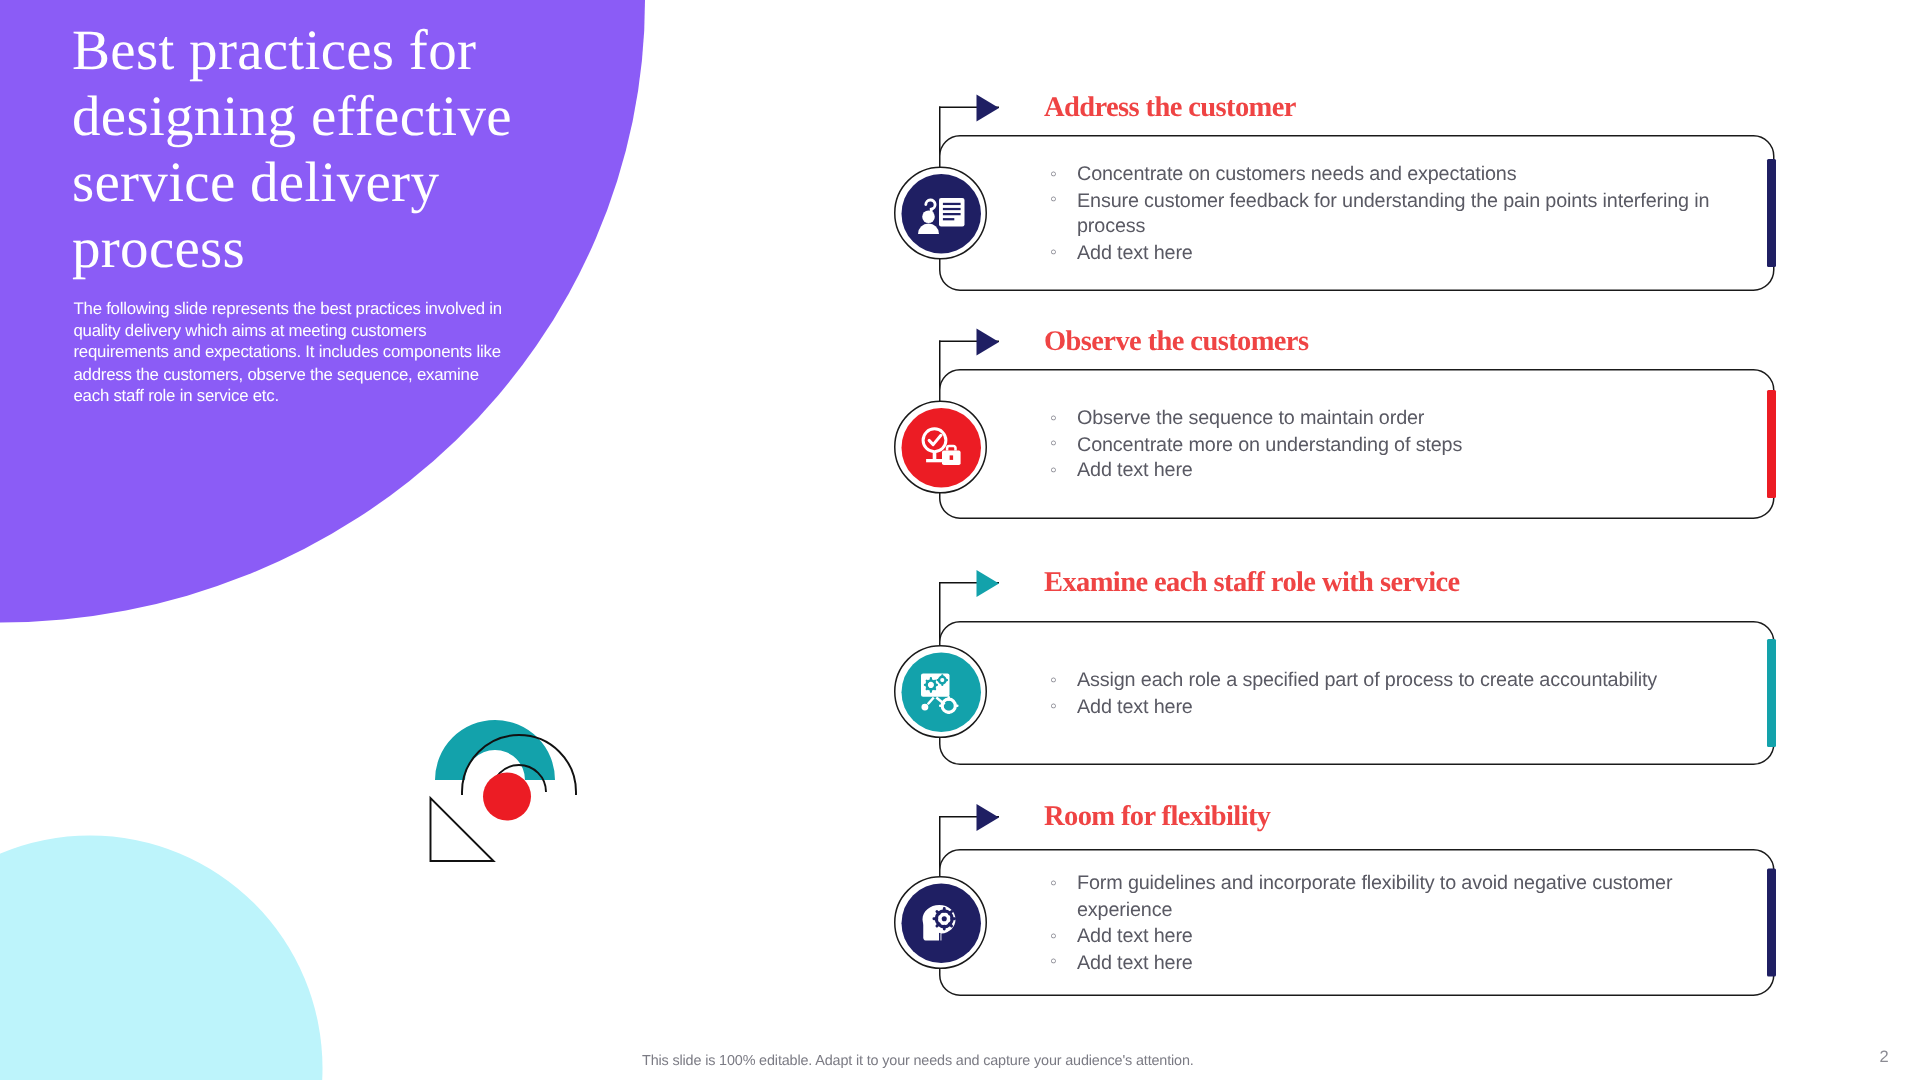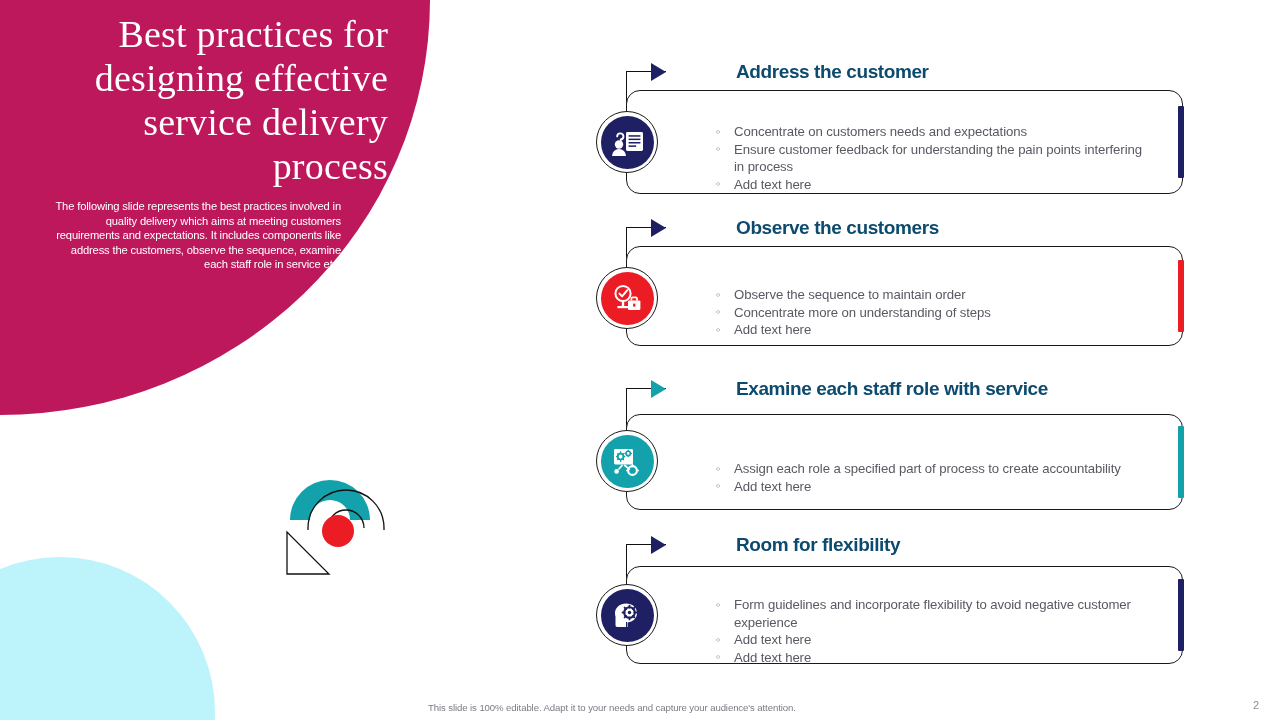--- a/index.html
+++ b/index.html
@@ -15,24 +15,23 @@
     font-family: "Liberation Sans", sans-serif;
   }
 
   
   #left-panel {
     position: absolute;
     left: 0;
     top: 0;
     width: 430px;
     height: 415px;
-    background: #be185d;
+    background: #8b5cf6;
     border-bottom-right-radius: 430px 415px;
     z-index: 2;
-    text-align: right;
   }
   #left-title {
     position: absolute;
     left: 48px;
     top: 12px;
     width: 340px;
     color: #ffffff;
     font-family: "Liberation Serif", serif;
     font-size: 38px;
     line-height: 44px;
@@ -83,27 +82,26 @@
   }
   .block {
     position: absolute;
     left: 0;
     width: 684px;
   }
 
   .block-heading {
     position: absolute;
     left: 100px;
-    font-family: Liberation Sans, sans-serif;
+    font-family: Liberation Serif, serif;
     font-size: 19px;
     font-weight: bold;
-    color: #0c4a6e;
+    color: #ef4444;
     letter-spacing: -0.4px;
     white-space: nowrap;
-    margin-left: 40px;
   }
 
   
   .conn-v {
     position: absolute;
     left: 30px;
     width: 1.4px;
     background: #111111;
   }
   .conn-h {
@@ -133,21 +131,21 @@
   .card-accent {
     position: absolute;
     right: -2px;
     top: 50%;
     transform: translateY(-50%);
     width: 6px;
     height: 72px;
     border-radius: 1px;
   }
   .bullets {
-    margin: 16px;
+    margin: 0;
     padding: 0;
     list-style: none;
     position: absolute;
     left: 73px;
     right: 18px;
     top: 50%;
     transform: translateY(-50%);
   }
   .bullets li {
     position: relative;

